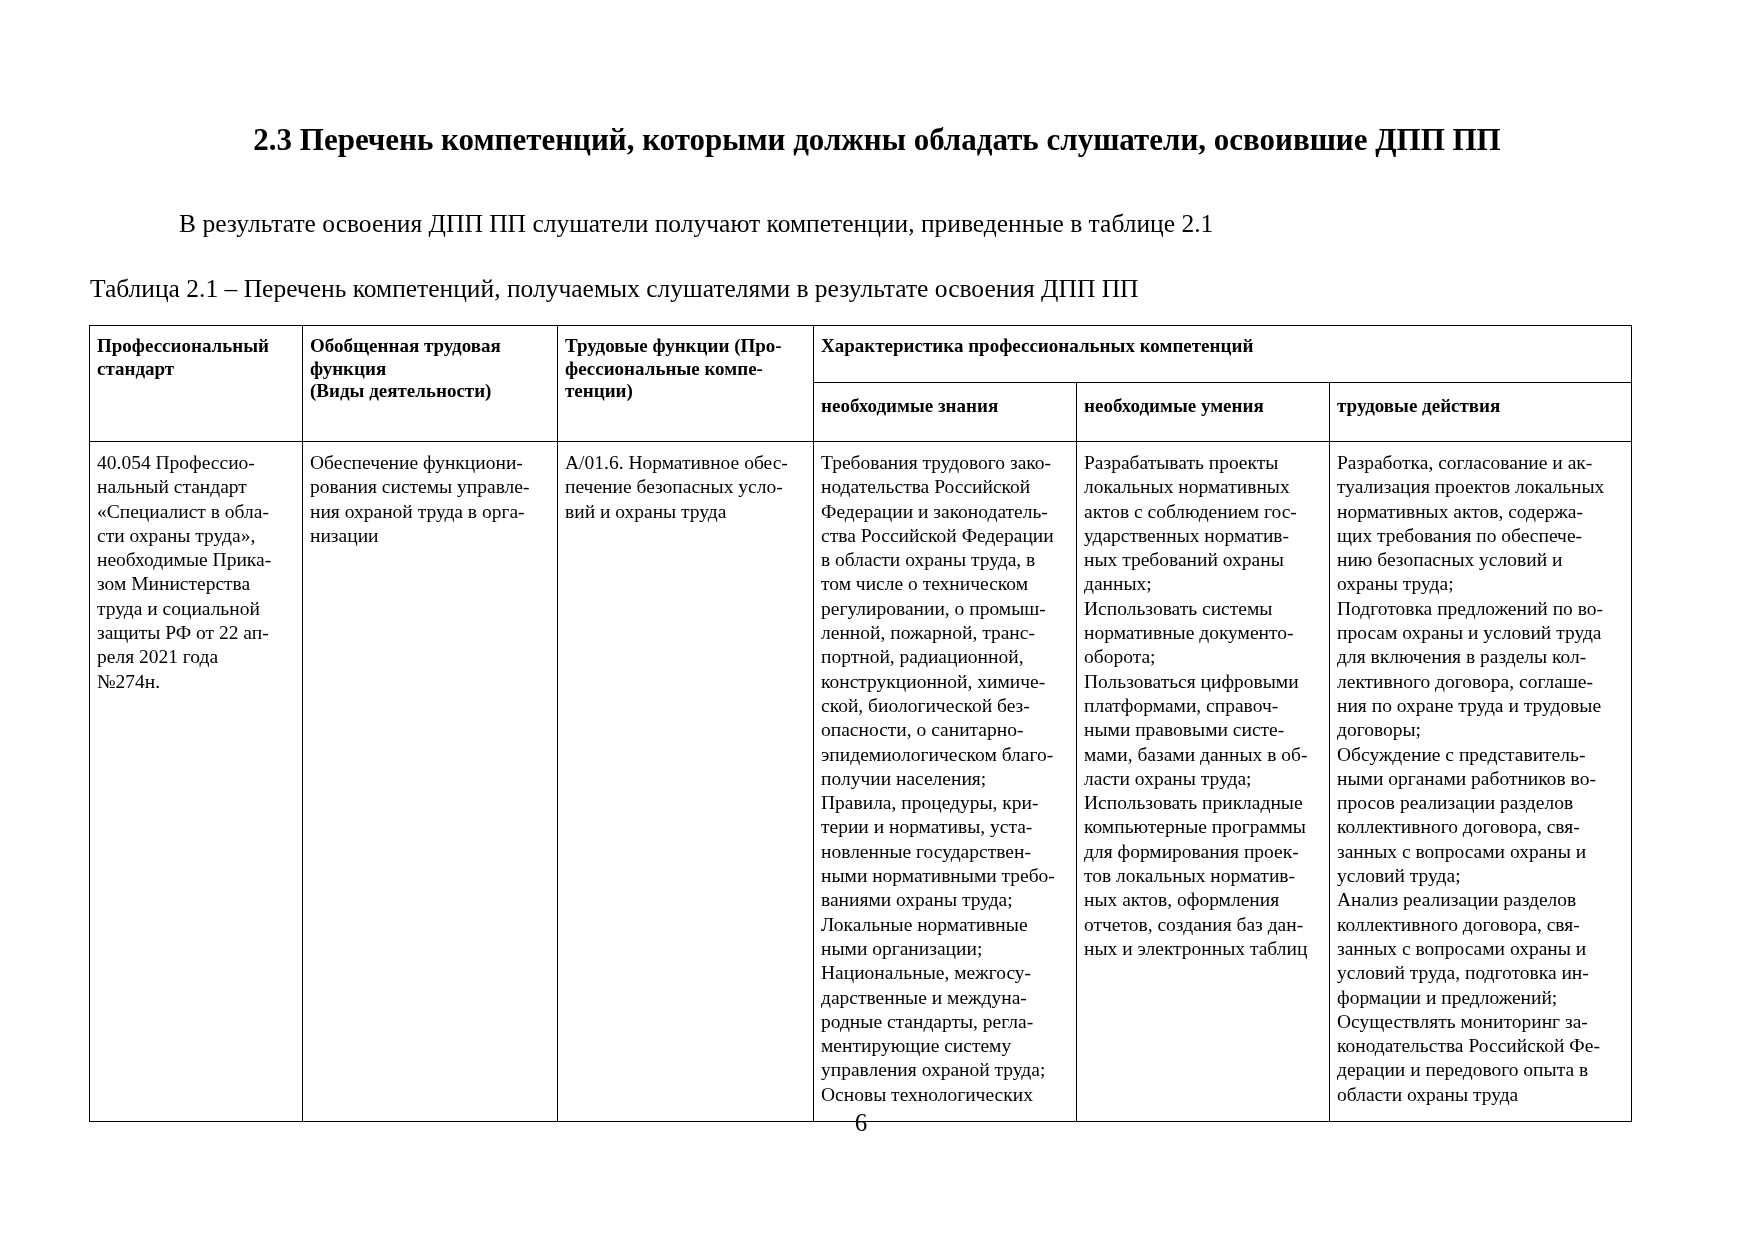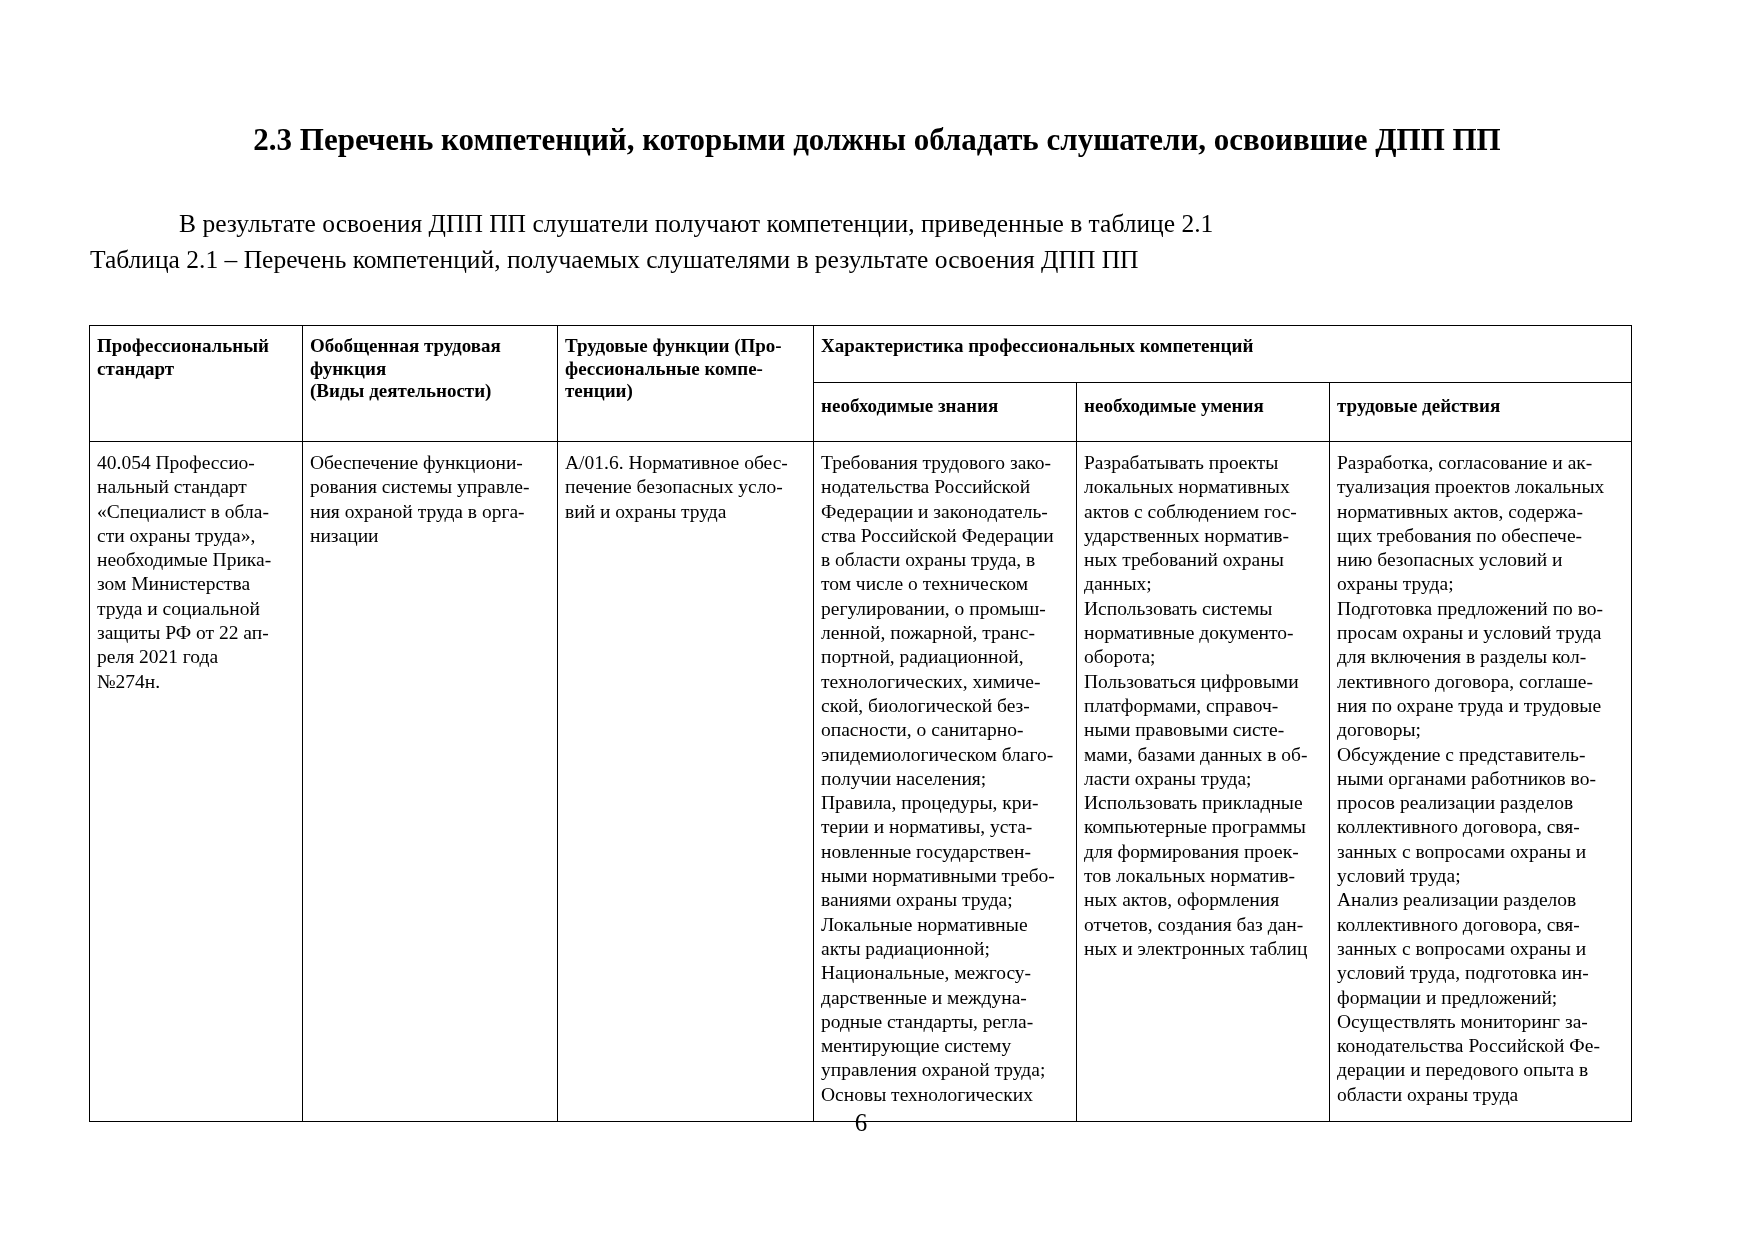--- a/index.html
+++ b/index.html
@@ -32,21 +32,21 @@
       left: 163px;
       top: 192px;
       font-size: 25.5px;
       line-height: 32px;
       margin: 16px;
       white-space: nowrap;
     }
     .caption {
       position: absolute;
       left: 90px;
-      top: 244px;
+      top: 273px;
       font-size: 25.5px;
       line-height: 32px;
       margin: 0;
       white-space: nowrap;
     }
     table.comp {
       position: absolute;
       left: 89px;
       top: 325px;
       width: 1542px;
@@ -165,32 +165,32 @@
       <td>
           <span class="cell-line">Требования трудового зако-</span>
           <span class="cell-line">нодательства Российской</span>
           <span class="cell-line">Федерации и законодатель-</span>
           <span class="cell-line">ства Российской Федерации</span>
           <span class="cell-line">в области охраны труда, в</span>
           <span class="cell-line">том числе о техническом</span>
           <span class="cell-line">регулировании, о промыш-</span>
           <span class="cell-line">ленной, пожарной, транс-</span>
           <span class="cell-line">портной, радиационной,</span>
-          <span class="cell-line">технологических, химиче-</span>
+          <span class="cell-line">конструкционной, химиче-</span>
           <span class="cell-line">ской, биологической без-</span>
           <span class="cell-line">опасности, о санитарно-</span>
           <span class="cell-line">эпидемиологическом благо-</span>
           <span class="cell-line">получии населения;</span>
           <span class="cell-line">Правила, процедуры, кри-</span>
           <span class="cell-line">терии и нормативы, уста-</span>
           <span class="cell-line">новленные государствен-</span>
           <span class="cell-line">ными нормативными требо-</span>
           <span class="cell-line">ваниями охраны труда;</span>
           <span class="cell-line">Локальные нормативные</span>
-          <span class="cell-line">акты радиационной;</span>
+          <span class="cell-line">ными организации;</span>
           <span class="cell-line">Национальные, межгосу-</span>
           <span class="cell-line">дарственные и междуна-</span>
           <span class="cell-line">родные стандарты, регла-</span>
           <span class="cell-line">ментирующие систему</span>
           <span class="cell-line">управления охраной труда;</span>
           <span class="cell-line">Основы технологических</span>
         </td>
       <td>
           <span class="cell-line">Разрабатывать проекты</span>
           <span class="cell-line">локальных нормативных</span>

